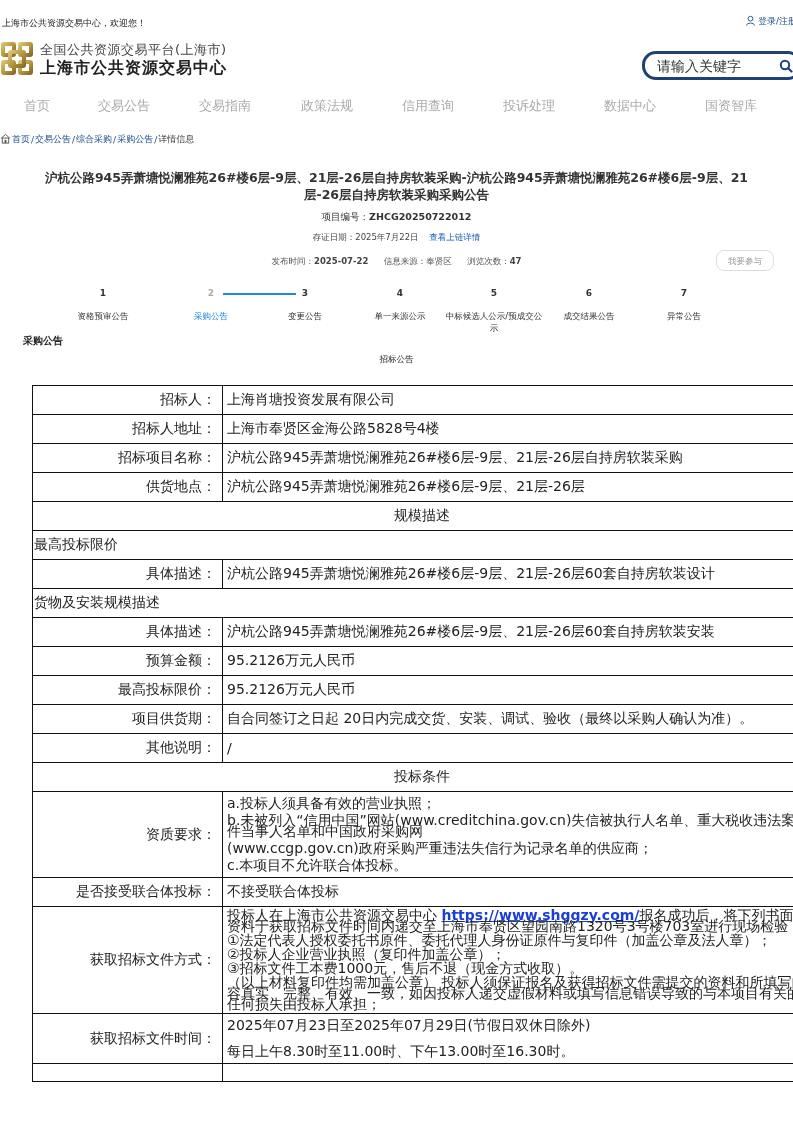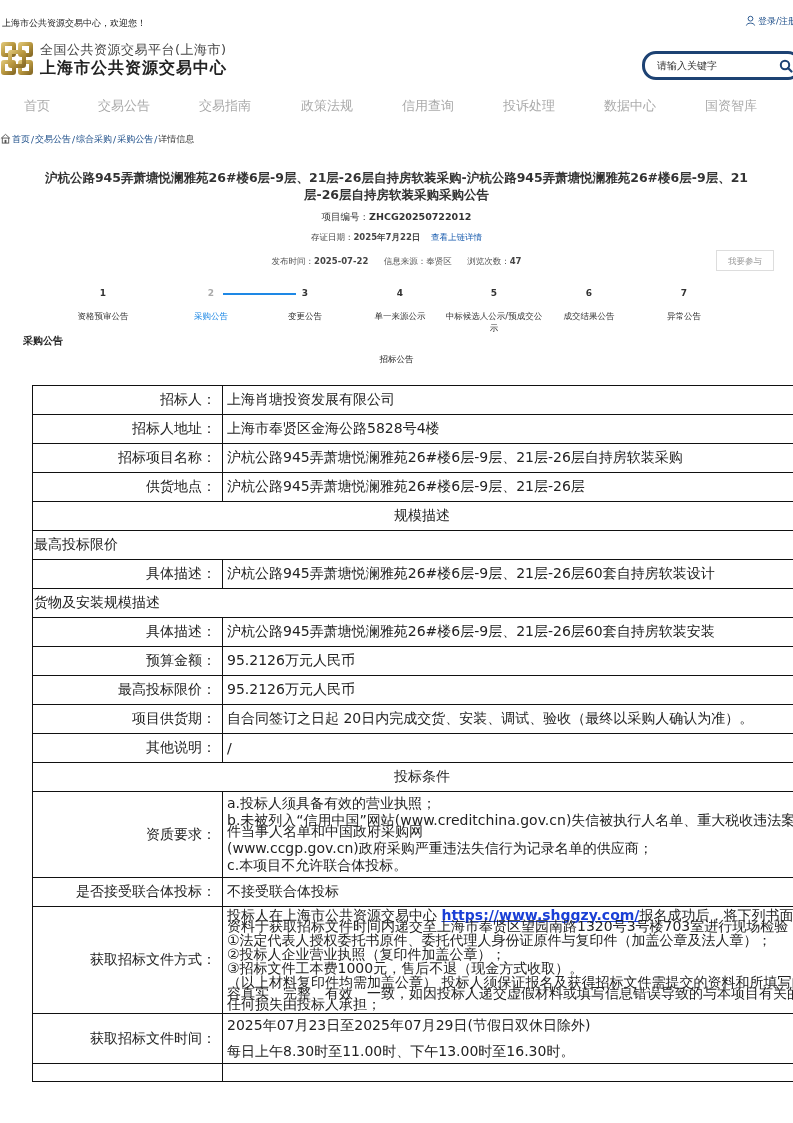--- a/index.html
+++ b/index.html
@@ -11,43 +11,43 @@
   .login { position: absolute; left: 745px; top: 7px; font-size: 9px; color: #1d4e89; white-space: nowrap; display: flex; align-items: center; gap: 2px; cursor: pointer; }
   .login svg { width: 11px; height: 11px; }
 
   .logo-wrap { position: absolute; left: 0; top: 40px; height: 40px; display: flex; align-items: center; justify-content: space-between; }
   .logo-mark { width: 34px; height: 36px; }
   .logo-text { margin-left: 6px; }
   .logo-line1 { font-size: 13px; color: #444; letter-spacing: 0.5px; line-height: 16px; }
   .logo-line2 { font-size: 16px; color: #222; font-weight: bold; letter-spacing: 1px; line-height: 20px; }
 
   .search { position: absolute; left: 642px; top: 51px; width: 160px; height: 29px; border: 3px solid #1d4273; border-radius: 14px; display: flex; align-items: center; padding-left: 12px; }
-  .search input { border: none; outline: none; font-size: 10px; width: 110px; color: #333; background: transparent; font-family: "DejaVu Sans", sans-serif; }
+  .search input { border: none; outline: none; font-size: 14px; width: 110px; color: #333; background: transparent; font-family: "DejaVu Sans", sans-serif; }
   .search input::placeholder { color: #333; }
   .search-btn { position: absolute; left: 134px; top: 5px; width: 14px; height: 14px; cursor: pointer; }
 
   .nav { position: absolute; left: 0; top: 94px; width: 793px; height: 26px; }
   .nav-item { position: absolute; top: 3px; font-size: 13px; color: #aaa; cursor: pointer; white-space: nowrap; }
 
   .breadcrumb { position: absolute; left: 0; top: 133px; font-size: 9px; display: flex; align-items: center; color: #1d4e89; white-space: nowrap; }
   .breadcrumb .home-ic { width: 11px; height: 11px; margin-right: 1px; }
   .breadcrumb a { color: #1d4e89; text-decoration: none; cursor: pointer; }
   .breadcrumb .sep { color: #1d4e89; margin: 0 1px; }
   .breadcrumb .current { color: #333; }
 
   .title { position: absolute; left: 40px; top: 169px; width: 713px; text-align: center; font-size: 12.5px; font-weight: bold; color: #333; line-height: 17px; }
   .proj-no { position: absolute; left: 0; top: 211px; width: 793px; text-align: center; font-size: 9.5px; color: #333; }
   .proj-no b { font-weight: bold; }
   .cert { position: absolute; left: 0; top: 232px; width: 793px; text-align: center; font-size: 8.5px; color: #444; }
-  .cert b { font-weight: bold; }
+  .cert b { font-weight: normal; }
   .cert a { color: #1d5fb0; margin-left: 8px; text-decoration: none; cursor: pointer; }
   .meta { position: absolute; left: 0; top: 256px; width: 793px; text-align: center; font-size: 8.5px; color: #555; }
   .meta b { color: #444; }
   .meta .gap { display: inline-block; width: 10px; }
-  .participate { position: absolute; left: 716px; top: 250px; width: 58px; height: 21px; border: 1.5px solid #ddd; border-radius: 0; background: #fff; color: #999; font-size: 8.5px; text-align: center; line-height: 18px; cursor: pointer; font-family: "DejaVu Sans", sans-serif; }
+  .participate { position: absolute; left: 716px; top: 250px; width: 58px; height: 21px; border: 1.5px solid #ddd; border-radius: 8px; background: #fff; color: #999; font-size: 8.5px; text-align: center; line-height: 18px; cursor: pointer; font-family: "DejaVu Sans", sans-serif; }
 
   .steps { position: absolute; left: 0; top: 288px; width: 793px; height: 50px; }
   .step { position: absolute; width: 100px; text-align: center; cursor: pointer; }
   .step .num { font-size: 9px; font-weight: bold; color: #333; display: block; height: 14px; }
   .step .label { font-size: 8.5px; color: #333; display: block; margin-top: 8px; line-height: 12px; }
   .step.active .num { color: #aaa; }
   .step.active .label { color: #1e88e5; }
   .step-line { position: absolute; left: 223px; top: 293px; width: 73px; height: 1.5px; background: #1e88e5; }
 
   .section-title { position: absolute; left: 23px; top: 334px; font-size: 10px; font-weight: bold; color: #222; }

